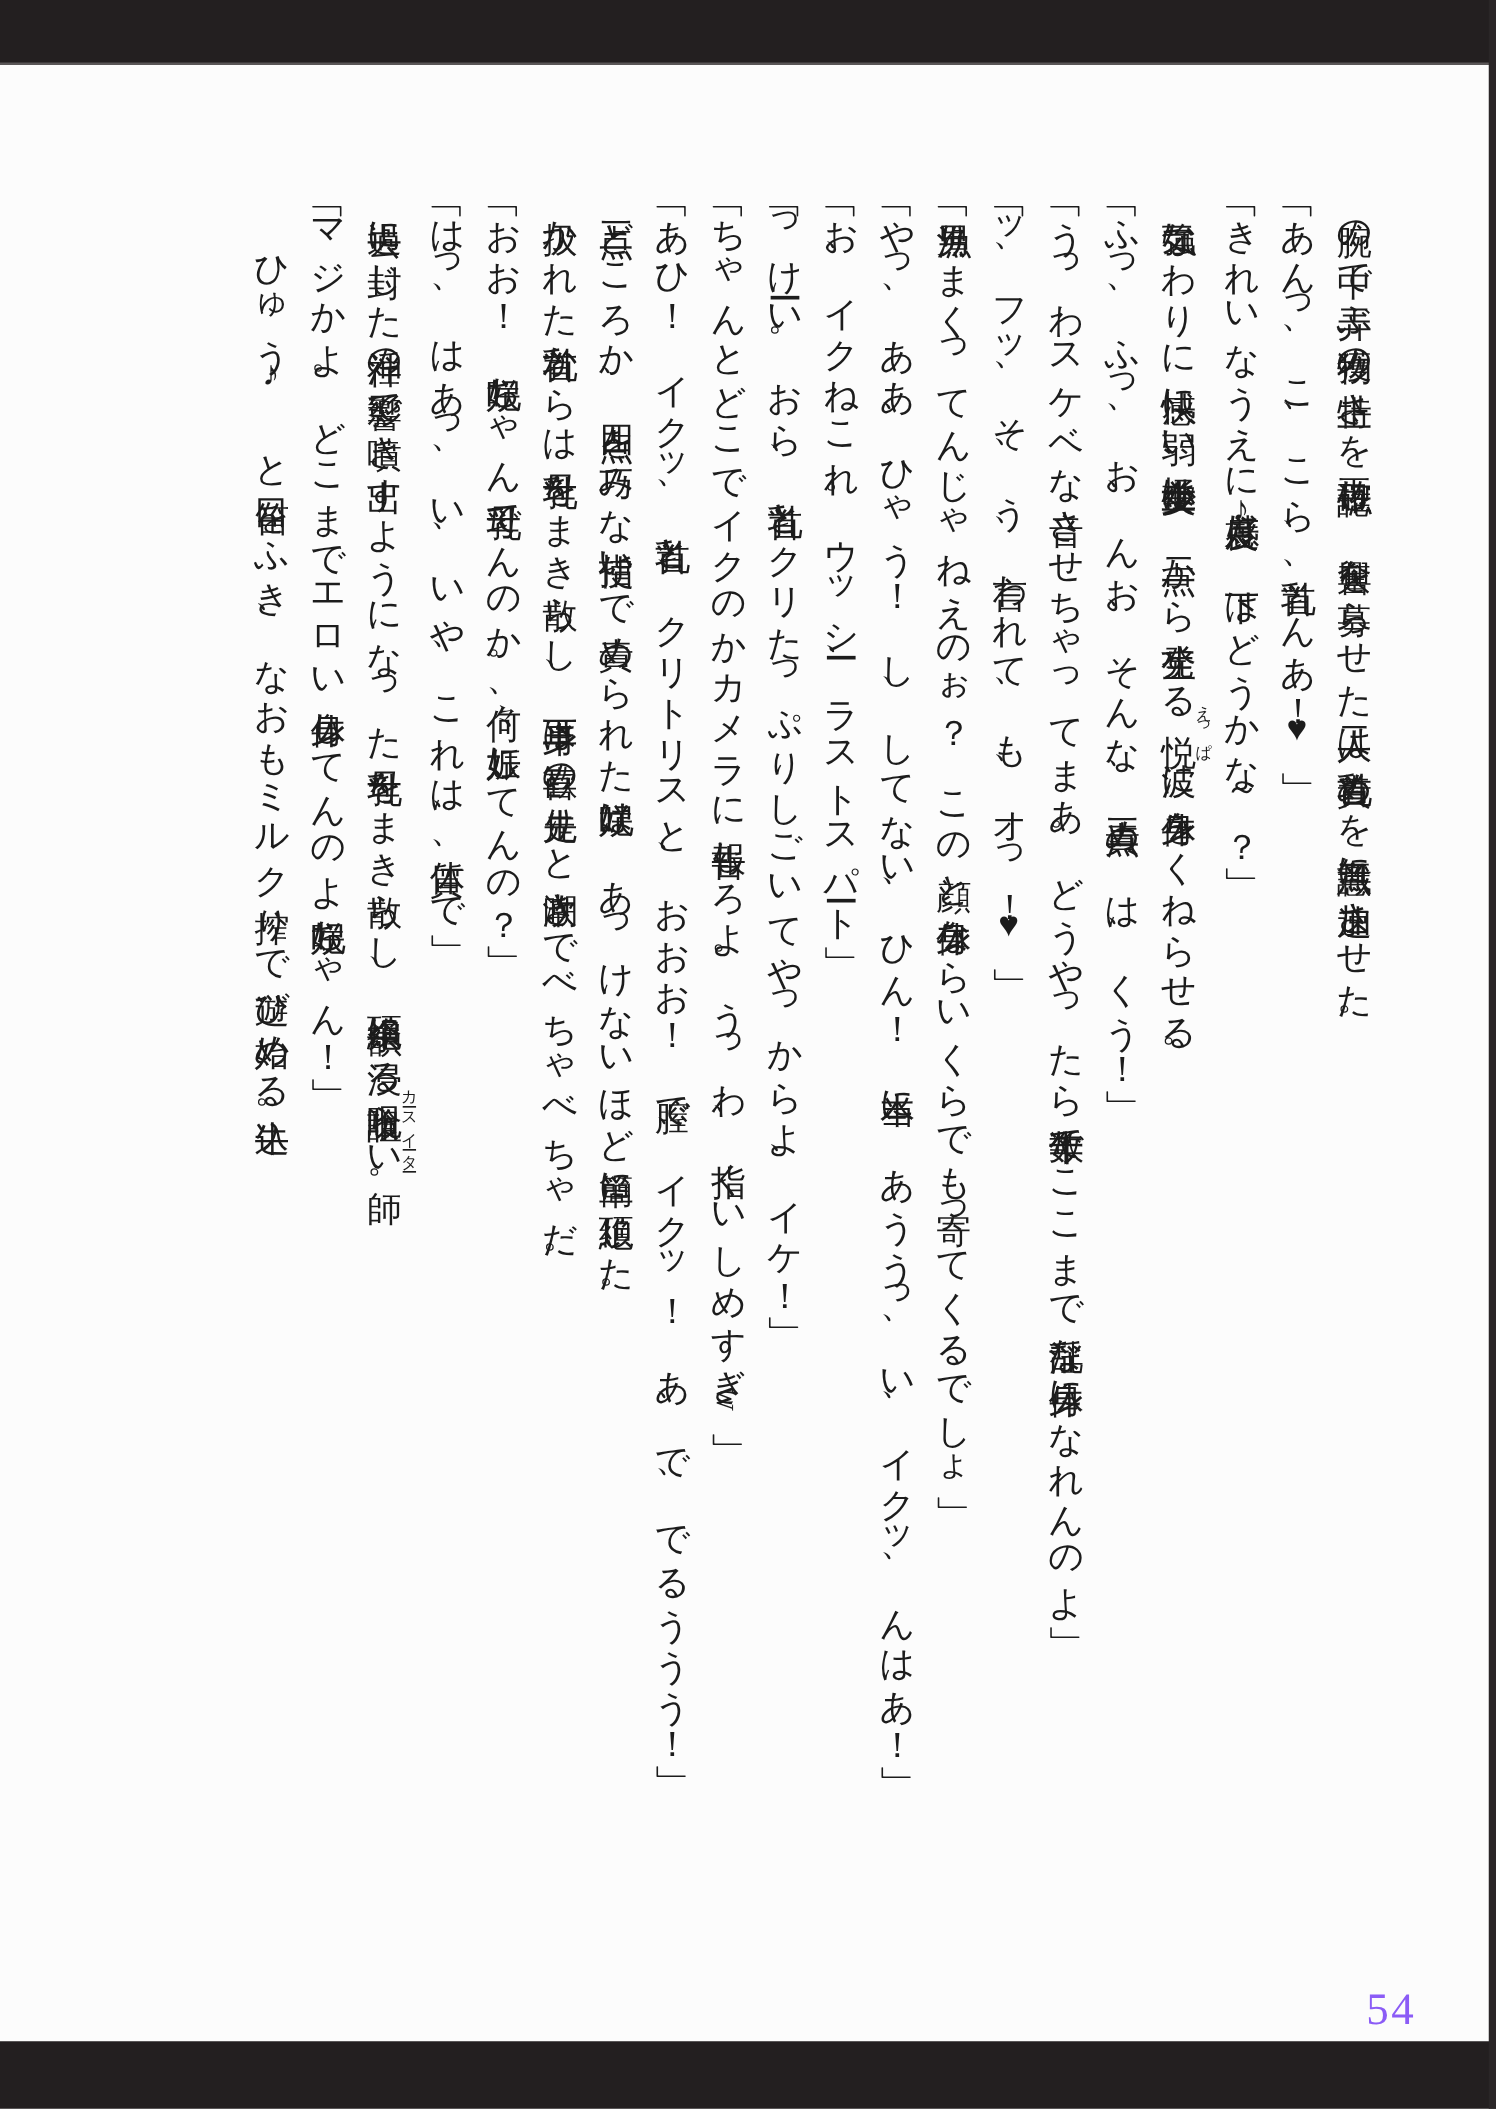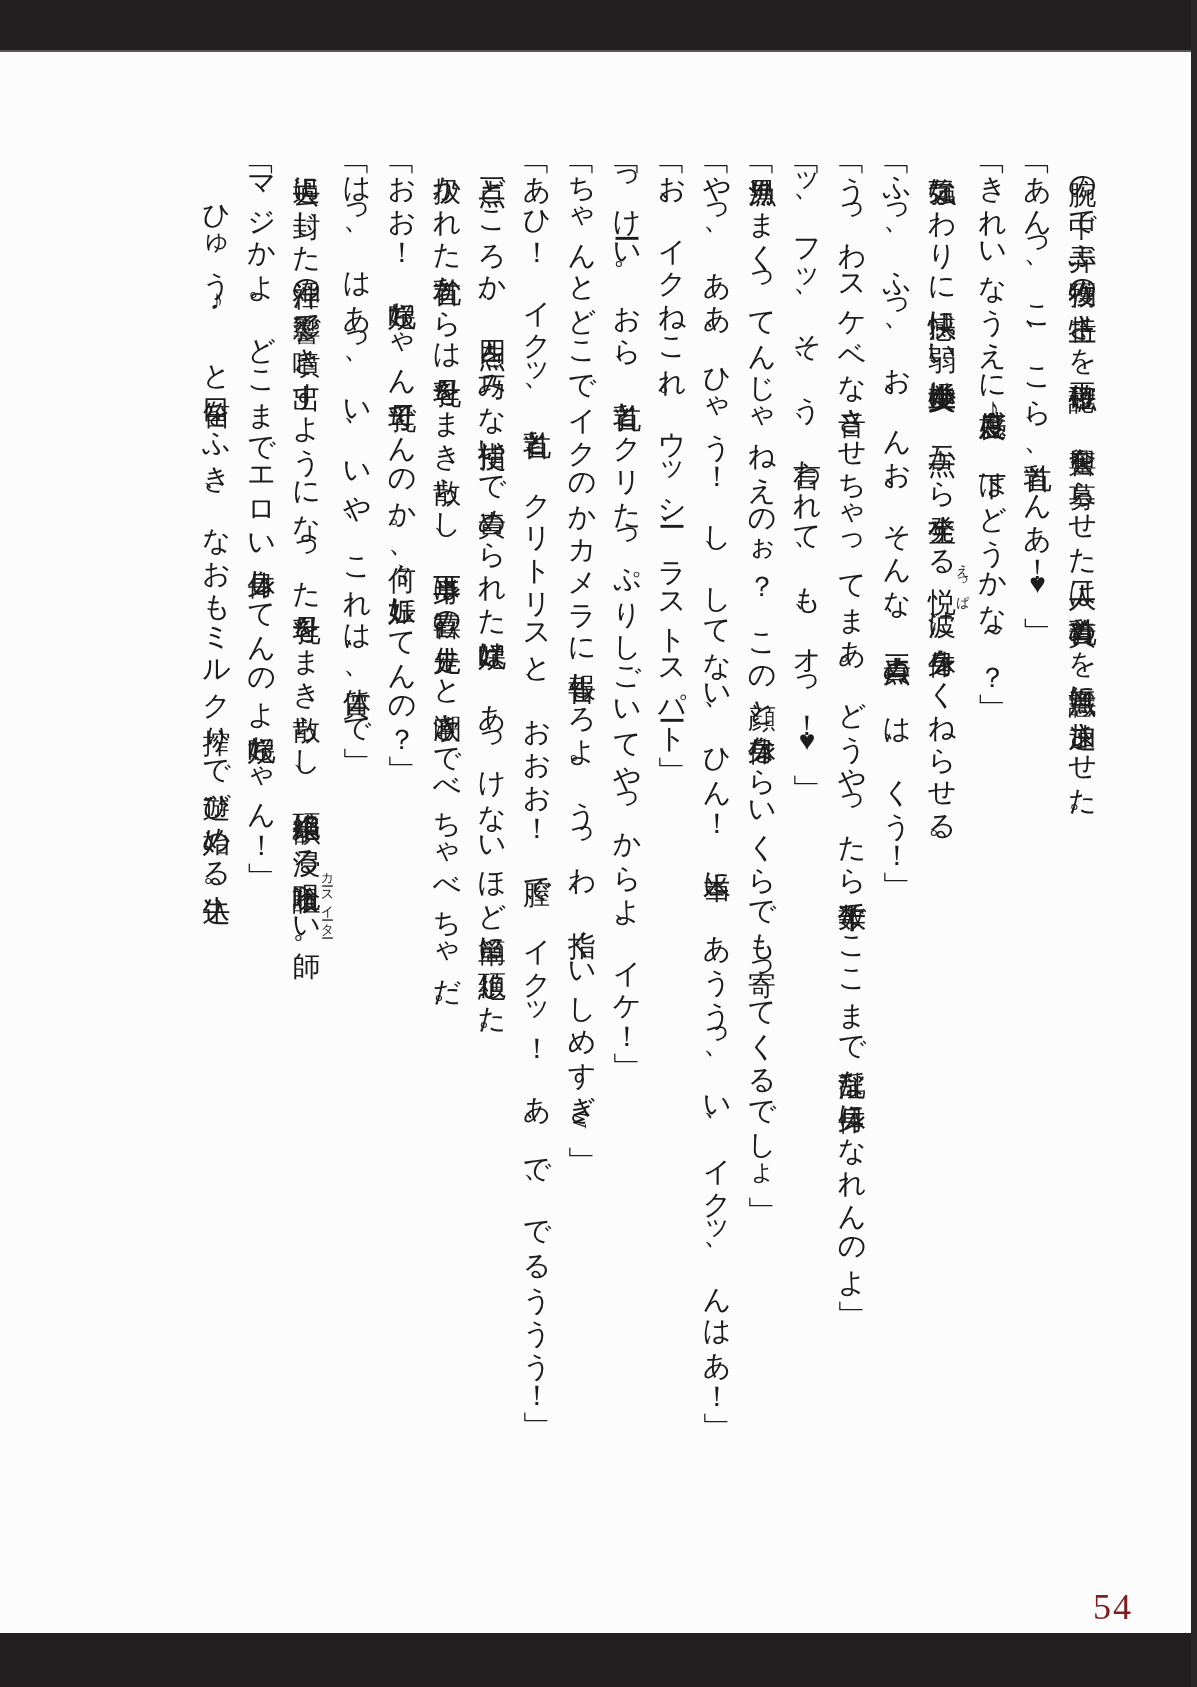--- a/index.html
+++ b/index.html
@@ -35,21 +35,21 @@
   ruby { ruby-position: over; }
   rt {
     font-size: 13px;
     letter-spacing: 0;
     color: #1c1c1c;
   }
   .page-number {
     position: absolute;
     top: 1586px; right: 64px;
     font-size: 36px;
-    color: #7f1d1d;
+    color: #8b5cf6;
     letter-spacing: 2px;
   }
 </style>
 </head>
 <body>
 
 <div class="bar bar-top"></div>
 <div class="bar bar-bottom"></div>
 <div class="edge-right"></div>
 

